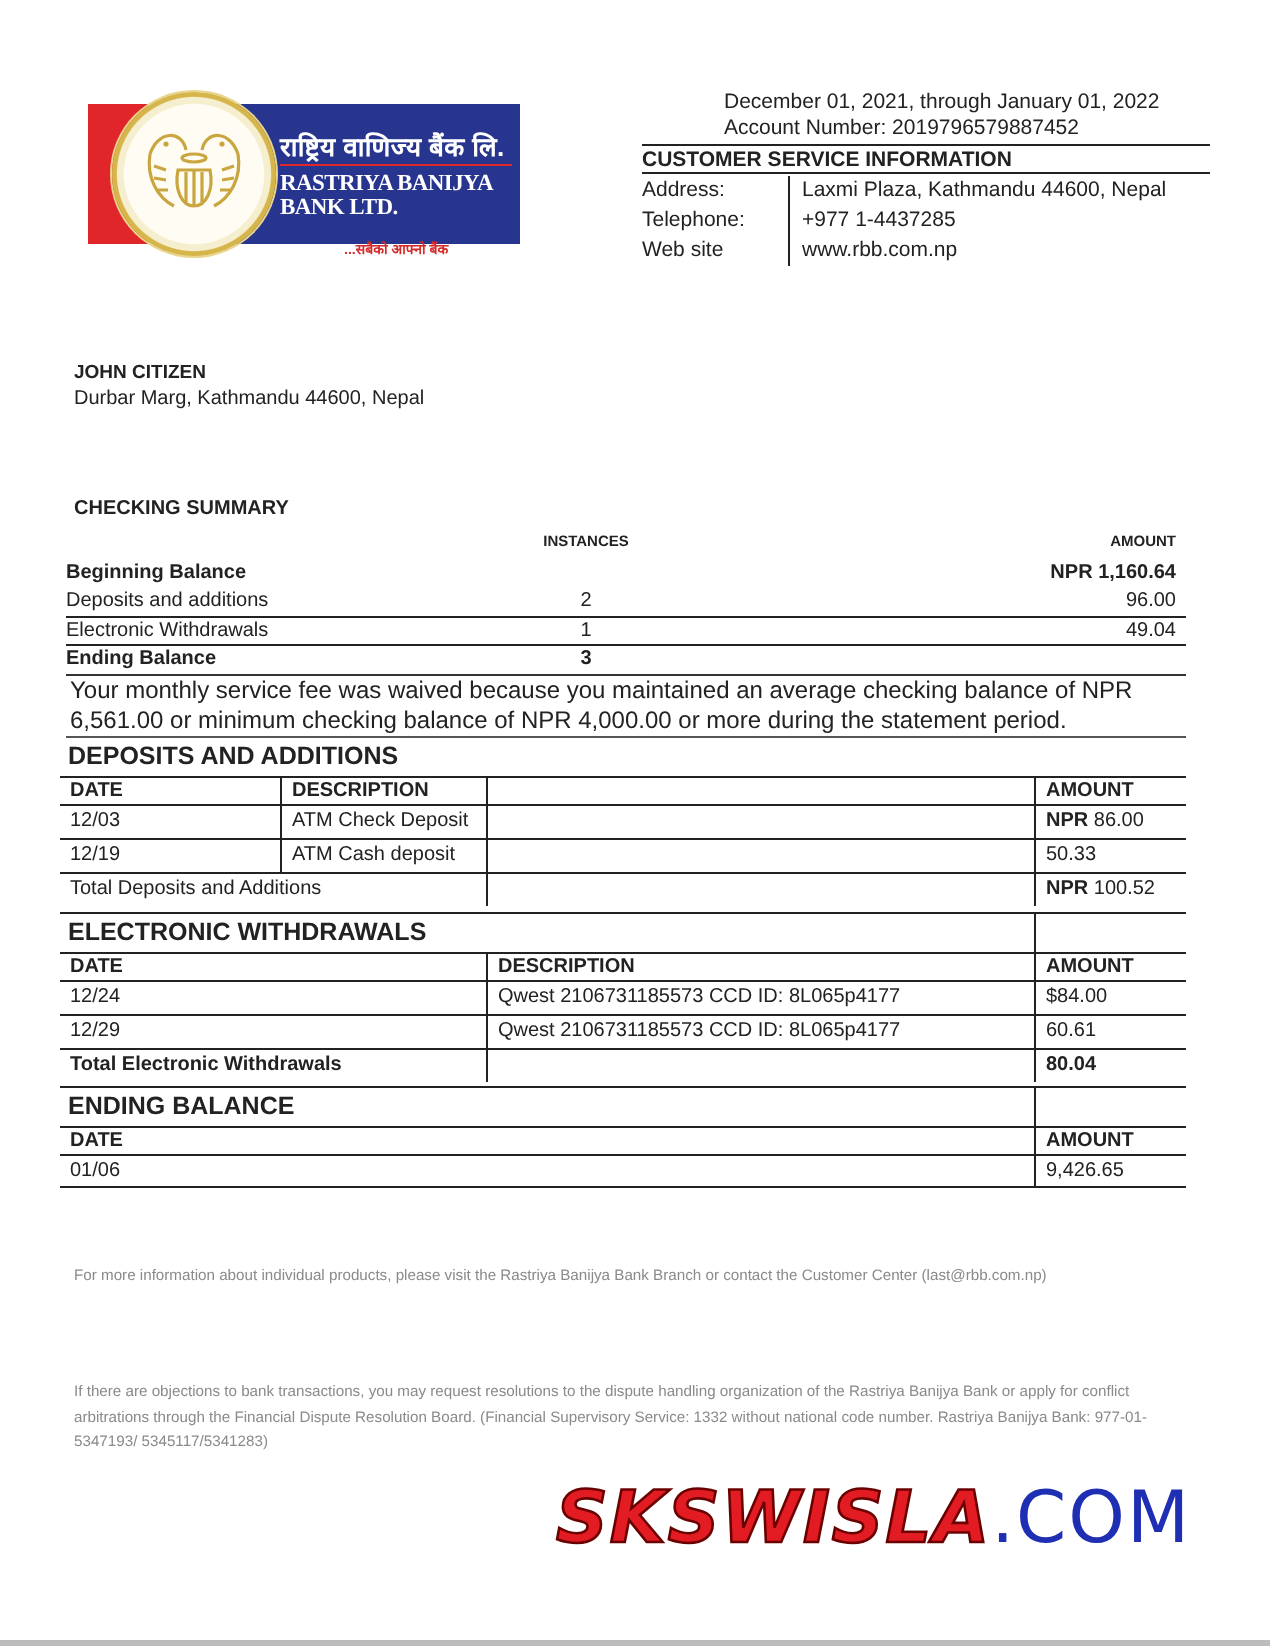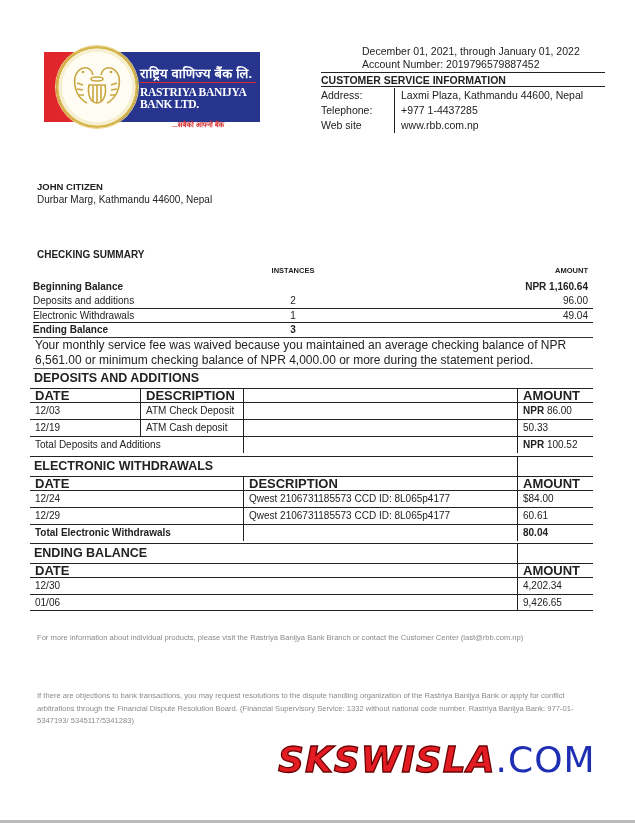--- a/index.html
+++ b/index.html
@@ -42,21 +42,21 @@
   .sum .b-top { border-top: 1px solid #222; }
 
   .note { position: absolute; left: 33px; top: 337px; width: 560px; font-size: 12px; line-height: 15px; padding-left: 2px; border-top: 1.5px solid #333; border-bottom: 1.5px solid #555; padding-bottom: 0; height: 32px; }
 
   
   .tbl { position: absolute; left: 30px; width: 563px; font-size: 10px; }
   .sec-title { font-size: 12.5px; font-weight: bold; height: 19px; line-height: 19px; padding-left: 4px; }
   .trow { display: grid; height: 17px; line-height: 16px; border-top: 1px solid #222; }
   .trow > div { padding-left: 5px; overflow: hidden; white-space: nowrap; }
   .trow > div + div { border-left: 1px solid #222; }
-  .thead { height: 14px; line-height: 13px; font-size: 13px; font-weight: bold; }
+  .thead { height: 14px; line-height: 13px; font-size: 10px; font-weight: bold; }
   .dep .trow { grid-template-columns: 110px 103px 274px 1fr; }
   .dep .trow.total { grid-template-columns: 213px 274px 1fr; }
   .wd .trow { grid-template-columns: 213px 274px 1fr; }
   .wd .trow.total { grid-template-columns: 213px 274px 1fr; }
   .eb .trow { grid-template-columns: 487px 1fr; }
   .bold { font-weight: bold; }
   .b-bottom { border-bottom: 1px solid #222; }
   .sec-wrap { display: grid; grid-template-columns: 487px 1fr; border-top: 1px solid #222; }
   .sec-wrap .sec-right { border-left: 1px solid #222; }
 
@@ -203,24 +203,20 @@
 
 <div class="tbl eb" style="top:543px;">
   <div class="sec-wrap">
     <div class="sec-title">ENDING BALANCE</div>
     <div class="sec-right"></div>
   </div>
   <div class="trow thead">
     <div>DATE</div>
     <div>AMOUNT</div>
   </div>
-  <div class="trow">
-    <div>12/30</div>
-    <div>4,202.34</div>
-  </div>
   <div class="trow b-bottom">
     <div>01/06</div>
     <div>9,426.65</div>
   </div>
 </div>
 
 <div class="foot" style="top:632px;">For more information about individual products, please visit the Rastriya Banijya Bank Branch or contact the Customer Center (last@rbb.com.np)</div>
 <div class="foot" style="top:690px;">If there are objections to bank transactions, you may request resolutions to the dispute handling organization of the Rastriya Banijya Bank or apply for conflict arbitrations through the Financial Dispute Resolution Board. (Financial Supervisory Service: 1332 without national code number. Rastriya Banijya Bank: 977-01-5347193/ 5345117/5341283)</div>
 
 <div class="wm">

